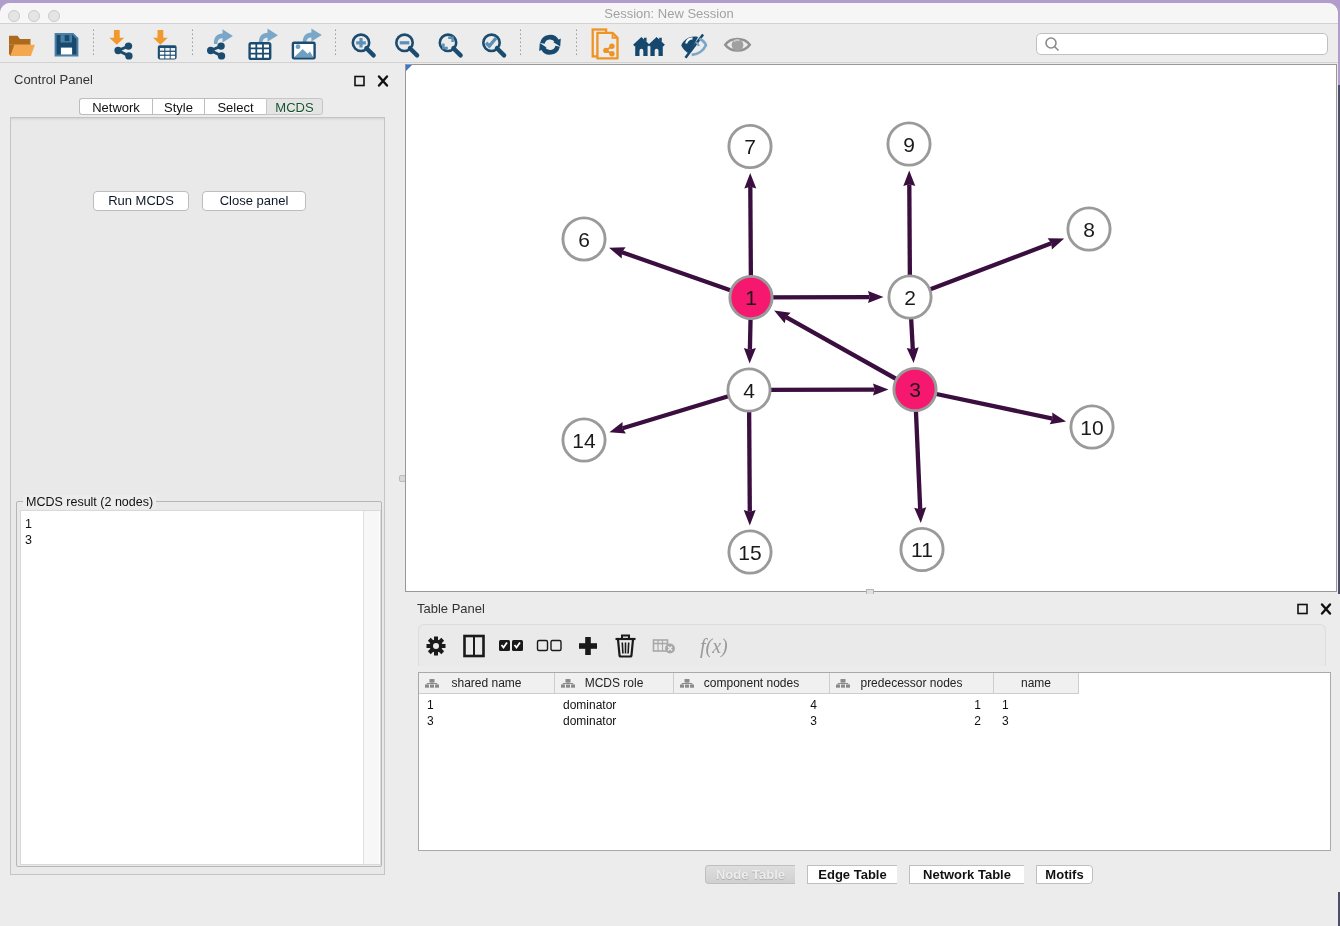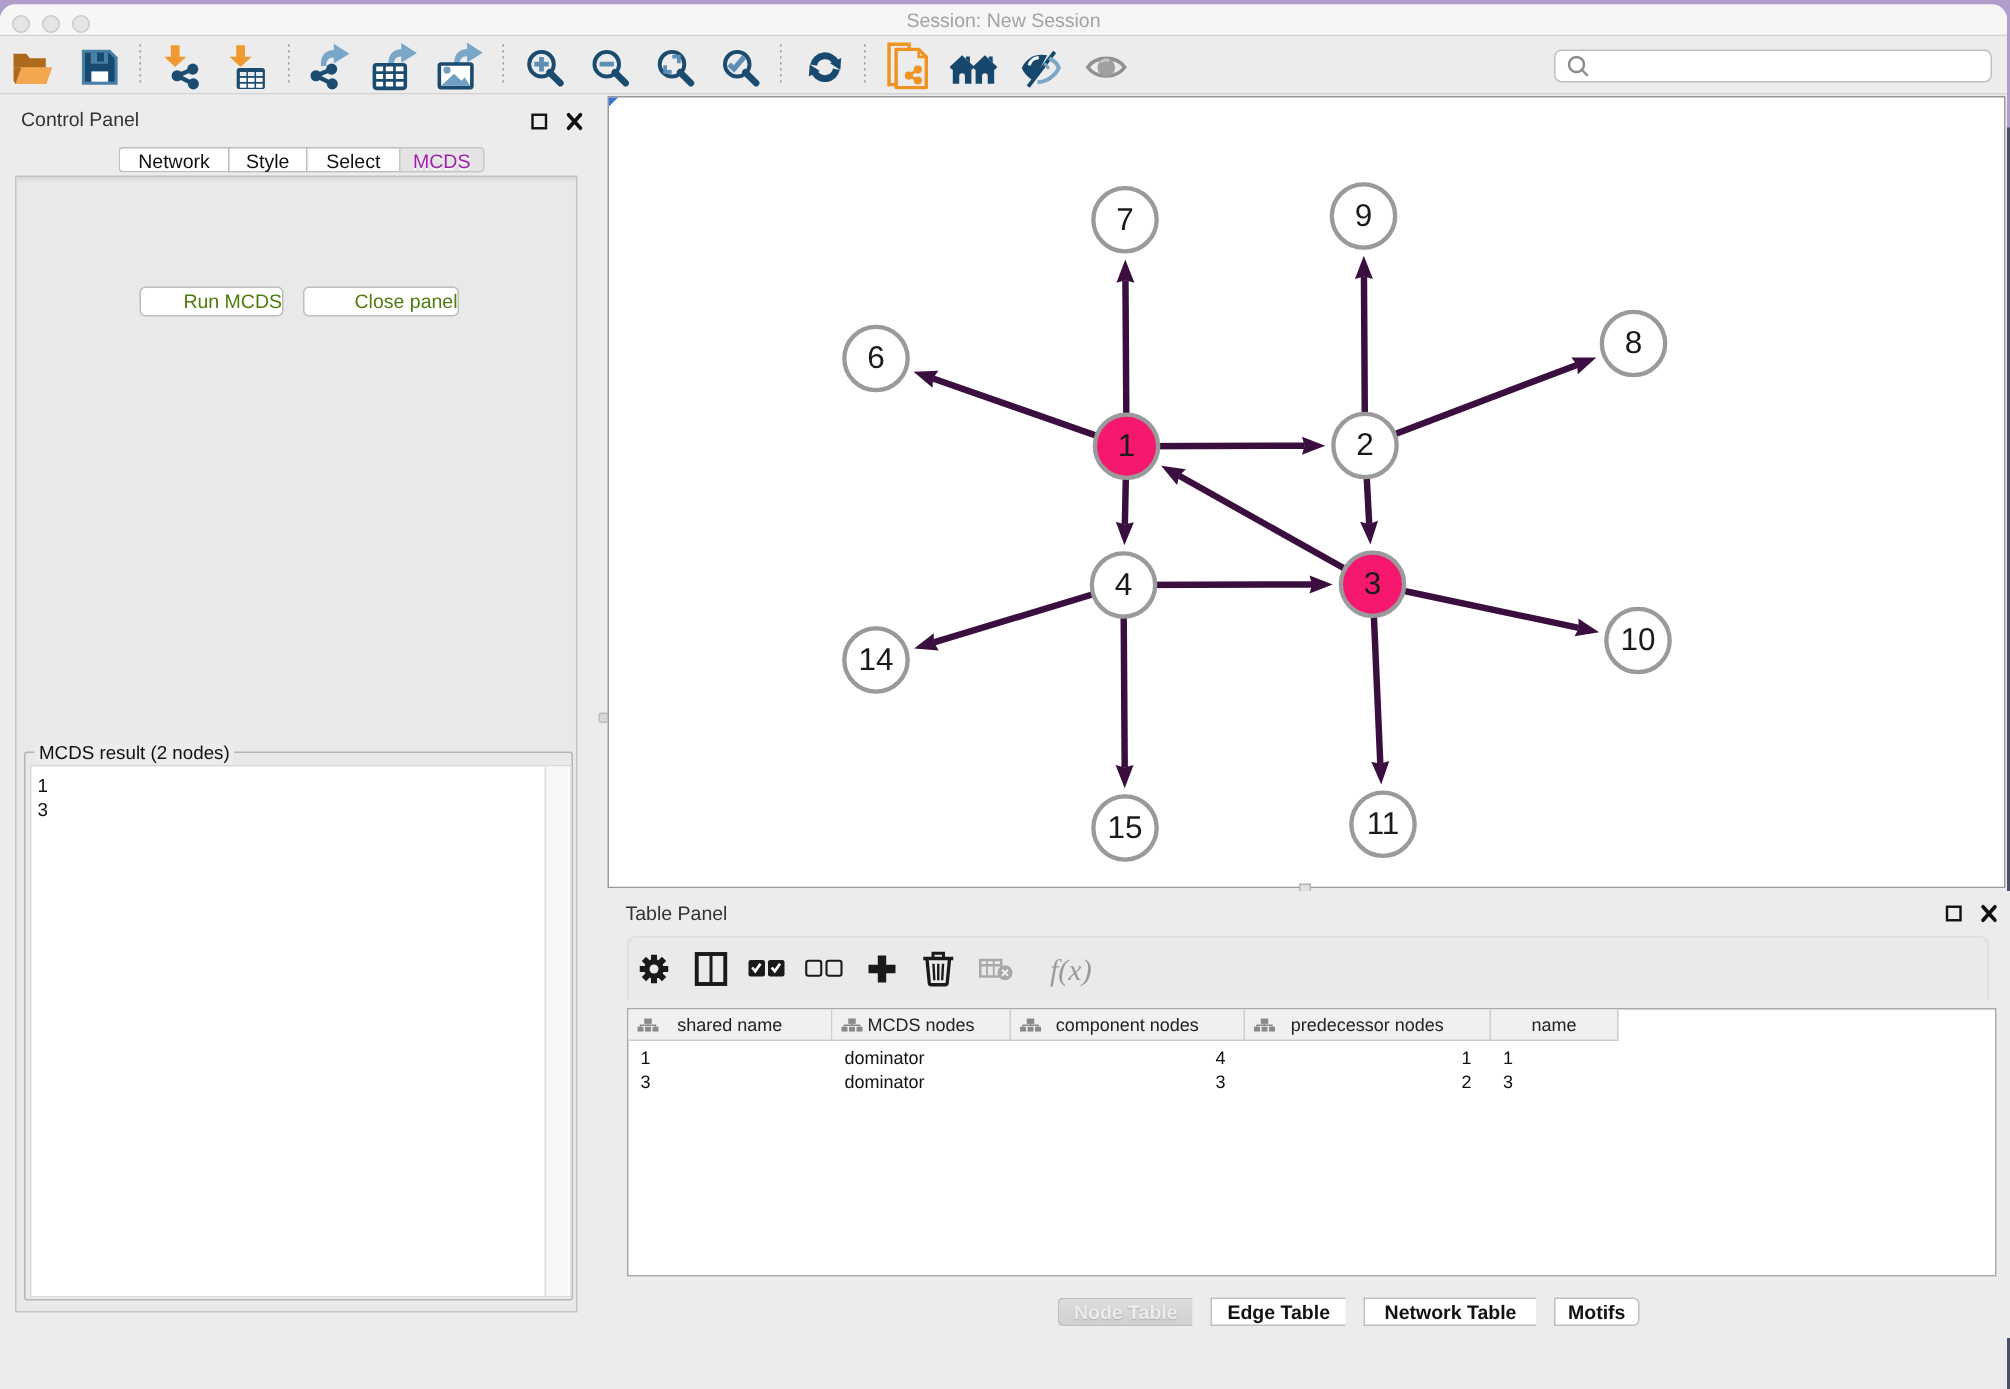--- a/index.html
+++ b/index.html
@@ -15,25 +15,25 @@
 
 #toolbar { position:absolute; left:0; top:20.5px; width:100%; height:39px; background:#ececec; border-bottom:1px solid #d2d2d2; }
 #search { position:absolute; left:1036px; top:9.5px; width:292px; height:22px; background:#fff; border:1px solid #c0c0c0; border-radius:5px; }
 
 #cpanel { position:absolute; left:0; top:59.5px; width:392px; height:829px; background:#ececec; }
 #cpTitle { position:absolute; left:14px; top:9px; font-size:13px; color:#333; }
 
 .tabs { position:absolute; top:35px; left:79px; height:17px; display:flex; font-size:13px; }
 .tab { background:#fff; border:1px solid #bdbdbd; border-right:none; line-height:17px; color:#111; text-align:center; }
 .tab.first { border-radius:3px 0 0 3px; }
-.tab.dis { background:#e4e4e4; color:#a21caf; border:1px solid #c6c6c6; border-radius:0 3px 3px 0; text-shadow:0 1px 0 #f8f8f8; }
+.tab.dis { background:#e4e4e4; color:#14532d; border:1px solid #c6c6c6; border-radius:0 3px 3px 0; text-shadow:0 1px 0 #f8f8f8; }
 #tabpane { position:absolute; left:10px; top:54px; width:375px; height:758px; background:#e9e9e9; border:1px solid #c4c4c4; box-shadow:inset 0 3px 3px -2px #d0d0d0; }
 #optlabel { position:absolute; top:74px; width:100%; text-align:center; font-size:13px; color:#111; }
 #optsel { position:absolute; left:44px; top:97px; width:310px; height:19px; background:#fff; border:1px solid #b5b5b5; border-radius:4px; font-size:13px; line-height:17px; padding-left:13px; color:#111; }
-.btn { position:absolute; top:128px; height:20px; background:#fff; border:1px solid #bdbdbd; border-radius:4px; font-size:13px; text-align:right; line-height:18px; color:#4d7c0f; }
+.btn { position:absolute; top:128px; height:20px; background:#fff; border:1px solid #bdbdbd; border-radius:4px; font-size:13px; text-align:center; line-height:18px; color:#0f172a; }
 #fieldset { position:absolute; left:16px; top:438px; width:366px; height:366px; border:1px solid #b6b6b6; border-radius:2px; }
 #legend { position:absolute; left:6px; top:-7px; background:#ececec; padding:0 3px; font-size:12.5px; color:#111; }
 #resultbox { position:absolute; left:3px; top:8px; width:361px; height:355px; background:#fff; border:1px solid #d9d9d9; font-size:12.5px; line-height:16px; padding:5px 0 0 4px; color:#111; }
 #sbtrack { position:absolute; right:1px; top:0px; width:16px; height:353px; background:#f7f7f7; border-left:1px solid #e0e0e0; }
 
 #vsplit { position:absolute; left:392px; top:59.5px; width:13px; height:829px; background:#ececec; }
 #vgrip { position:absolute; left:7px; top:412px; width:7px; height:7px; background:#d8d8d8; border:1px solid #bbb; border-radius:2px; }
 
 #netwin { position:absolute; left:405px; top:61px; width:932px; height:528px; background:#fff; border:1px solid #989898; }
 #nettb { position:absolute; left:0; top:0; width:100%; height:22px; background:linear-gradient(#f4f4f4,#d9d9d9); border-bottom:1px solid #ababab; }
@@ -354,21 +354,21 @@
           <line x1="-1" y1="-6" x2="-1" y2="5" stroke="#a8a8a8" stroke-width="1.2"></line>
           <circle cx="6.5" cy="2.5" r="5" fill="#a8a8a8"></circle>
           <path d="M 4.5 0.5 L 8.5 4.5 M 8.5 0.5 L 4.5 4.5" stroke="#eee" stroke-width="1.4"></path>
         </g>
 
         <text x="281" y="28" font-size="20" font-style="italic" fill="#9a9a9a" font-family="Liberation Serif, serif">f(x)</text>
       </svg>
     </div>
     <div id="ttable">
       <div class="th" style="left:0;width:136px;">shared name</div>
-      <div class="th" style="left:136px;width:119px;">MCDS nodes</div>
+      <div class="th" style="left:136px;width:119px;">MCDS role</div>
       <div class="th" style="left:255px;width:156px;">component nodes</div>
       <div class="th" style="left:411px;width:164px;">predecessor nodes</div>
       <div class="th" style="left:575px;width:85px;">name</div>
       <svg width="670" height="21" style="position:absolute;left:0;top:0;pointer-events:none">
         <g transform="translate(8,6)" fill="#8a8a8a">
             <rect x="2.5" y="0" width="5" height="3.6"></rect>
             <rect x="-2" y="5.5" width="4" height="3.2"></rect>
             <rect x="3" y="5.5" width="4" height="3.2"></rect>
             <rect x="8" y="5.5" width="4" height="3.2"></rect>
             <path d="M 5 3.5 L 5 4.5 M 0 5.5 L 0 4.5 L 10 4.5 L 10 5.5" stroke="#8a8a8a" stroke-width="1" fill="none"></path>

